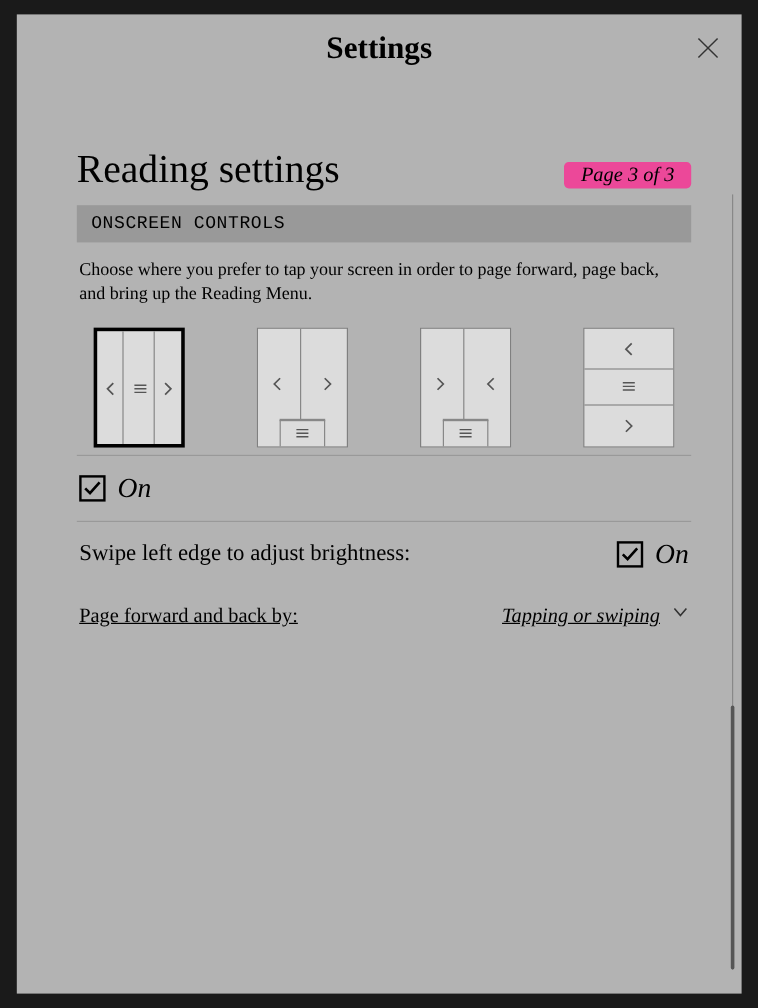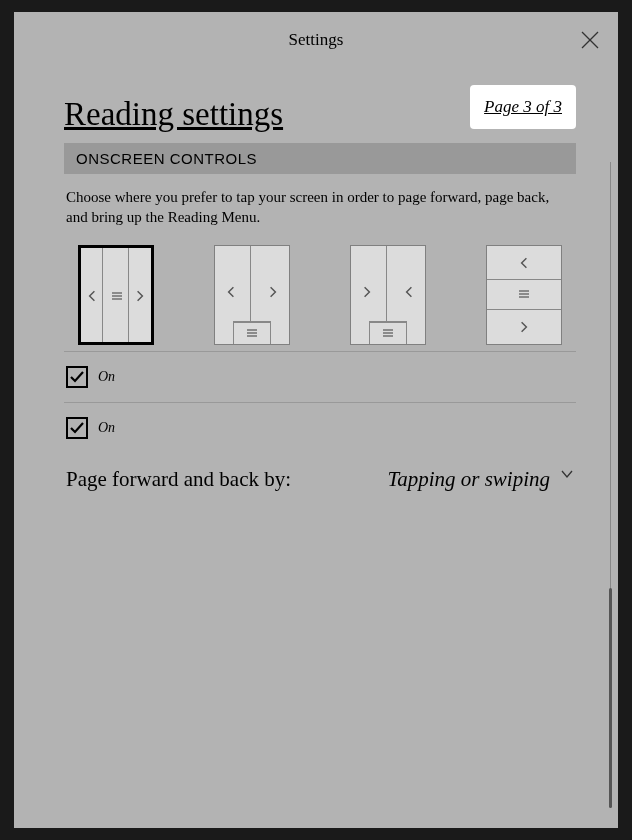--- a/index.html
+++ b/index.html
@@ -22,65 +22,64 @@
     flex-direction: column;
   }
   .modal-header {
     position: relative;
     height: 56px;
     display: flex;
     align-items: center;
     justify-content: center;
   }
   .modal-title {
-    font-size: 17px;
-    font-weight: normal;
+    font-size: 26px;
+    font-weight: bold;
   }
   .close-btn {
     position: absolute;
     right: 18px;
     top: 50%;
     transform: translateY(-50%);
     width: 20px;
     height: 20px;
     cursor: pointer;
   }
   .close-btn svg { width: 100%; height: 100%; }
   .content {
     padding: 0 42px 0 50px;
     flex: 1;
     position: relative;
   }
   .heading-row {
     display: flex;
     align-items: flex-end;
     justify-content: space-between;
-    margin-top: 17px;
+    margin-top: 56px;
     margin-bottom: 10px;
-    text-decoration: underline;
   }
   .heading {
     font-size: 33px;
     font-weight: normal;
   }
   .page-badge {
-    background: #ffffff;
+    background: #ec4899;
     border-radius: 4px;
-    padding: 12px 14px;
+    padding: 1px 14px;
     font-style: italic;
     font-size: 17px;
     margin-bottom: 4px;
     text-align: right;
   }
   .section-header {
     background: #999999;
     padding: 7px 12px;
     font-size: 15px;
     letter-spacing: 0.5px;
-    font-family: Liberation Sans, sans-serif;
+    font-family: Liberation Mono, monospace;
     margin-bottom: 14px;
   }
   .description {
     font-size: 15px;
     line-height: 1.3;
     margin-bottom: 18px;
     padding: 0 2px;
   }
   .layout-options {
     display: flex;
@@ -141,28 +140,29 @@
     height: 22px;
     border: 2px solid #000;
     display: flex;
     align-items: center;
     justify-content: center;
     cursor: pointer;
   }
   .checkbox svg { width: 16px; height: 16px; }
   .toggle-label {
     font-style: italic;
-    font-size: 14px;
+    font-size: 23px;
   }
   .select-row {
     display: flex;
     justify-content: space-between;
     align-items: center;
     padding: 14px 2px;
-    font-size: 21px;
+    font-size: 17px;
+    text-decoration: underline;
   }
   .select-value {
     font-style: italic;
     display: flex;
     gap: 10px;
     cursor: pointer;
   }
   .chevron-down {
     width: 14px;
     height: 14px;
@@ -312,20 +312,21 @@
         <div class="checkbox">
           <svg viewBox="0 0 16 16">
               <polyline points="2,8 6,12 14,3" fill="none" stroke="#000" stroke-width="2.2"></polyline>
             </svg>
         </div>
         <span class="toggle-label">On</span>
       </div>
     </div>
 
     <div class="setting-row">
+      <span>Swipe left edge to adjust brightness:</span>
       <div class="toggle-wrap">
         <div class="checkbox">
           <svg viewBox="0 0 16 16">
               <polyline points="2,8 6,12 14,3" fill="none" stroke="#000" stroke-width="2.2"></polyline>
             </svg>
         </div>
         <span class="toggle-label">On</span>
       </div>
     </div>
 

